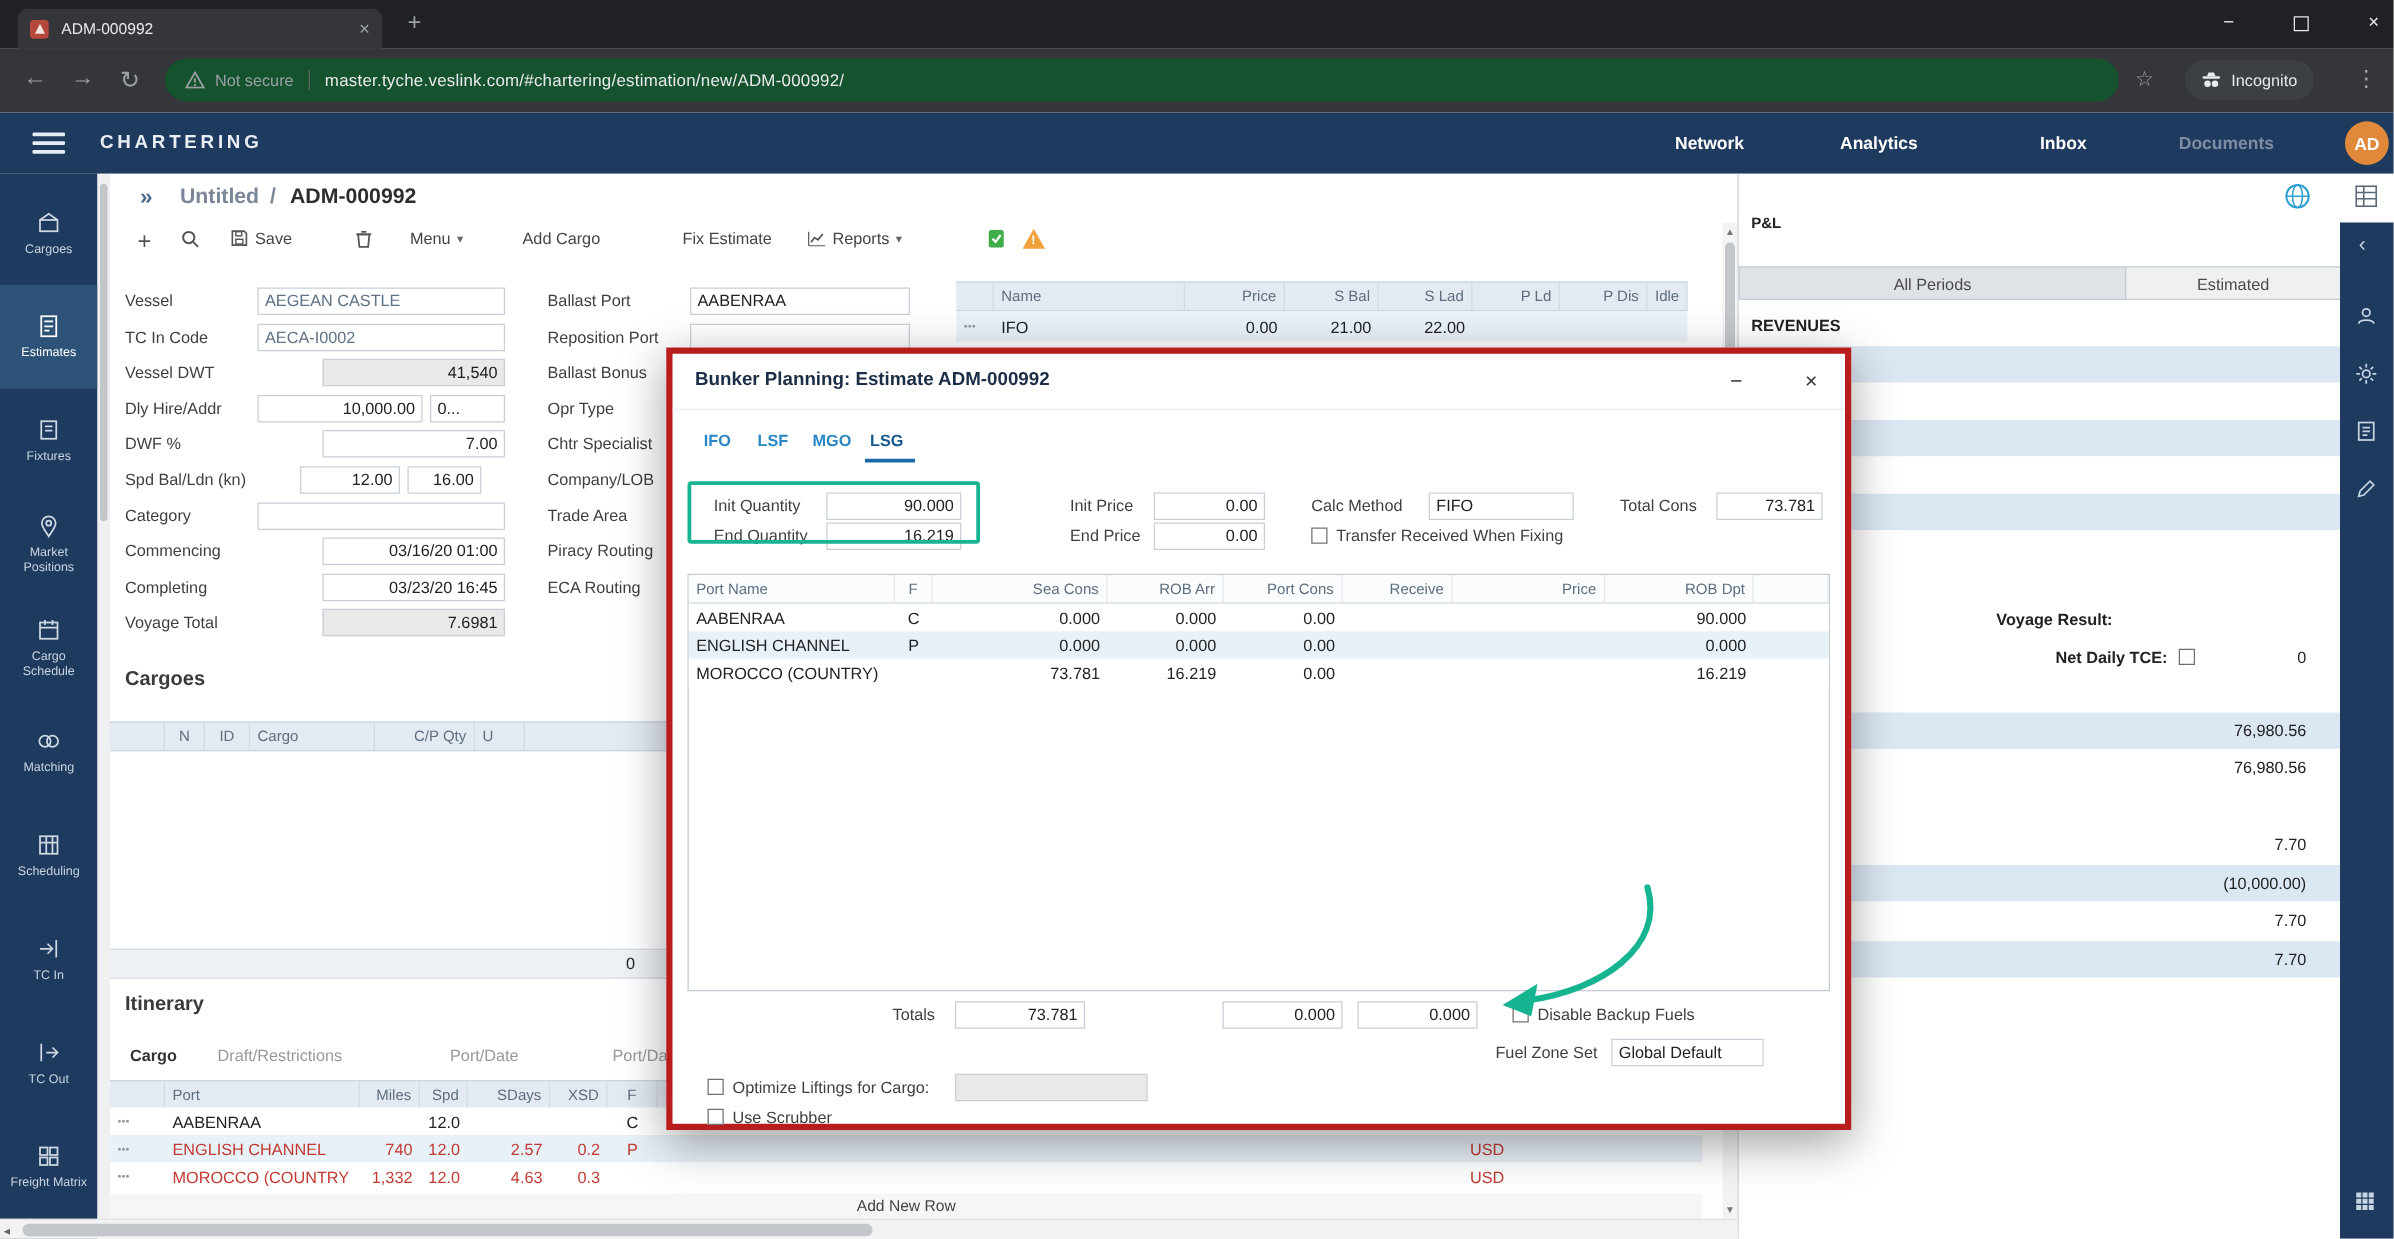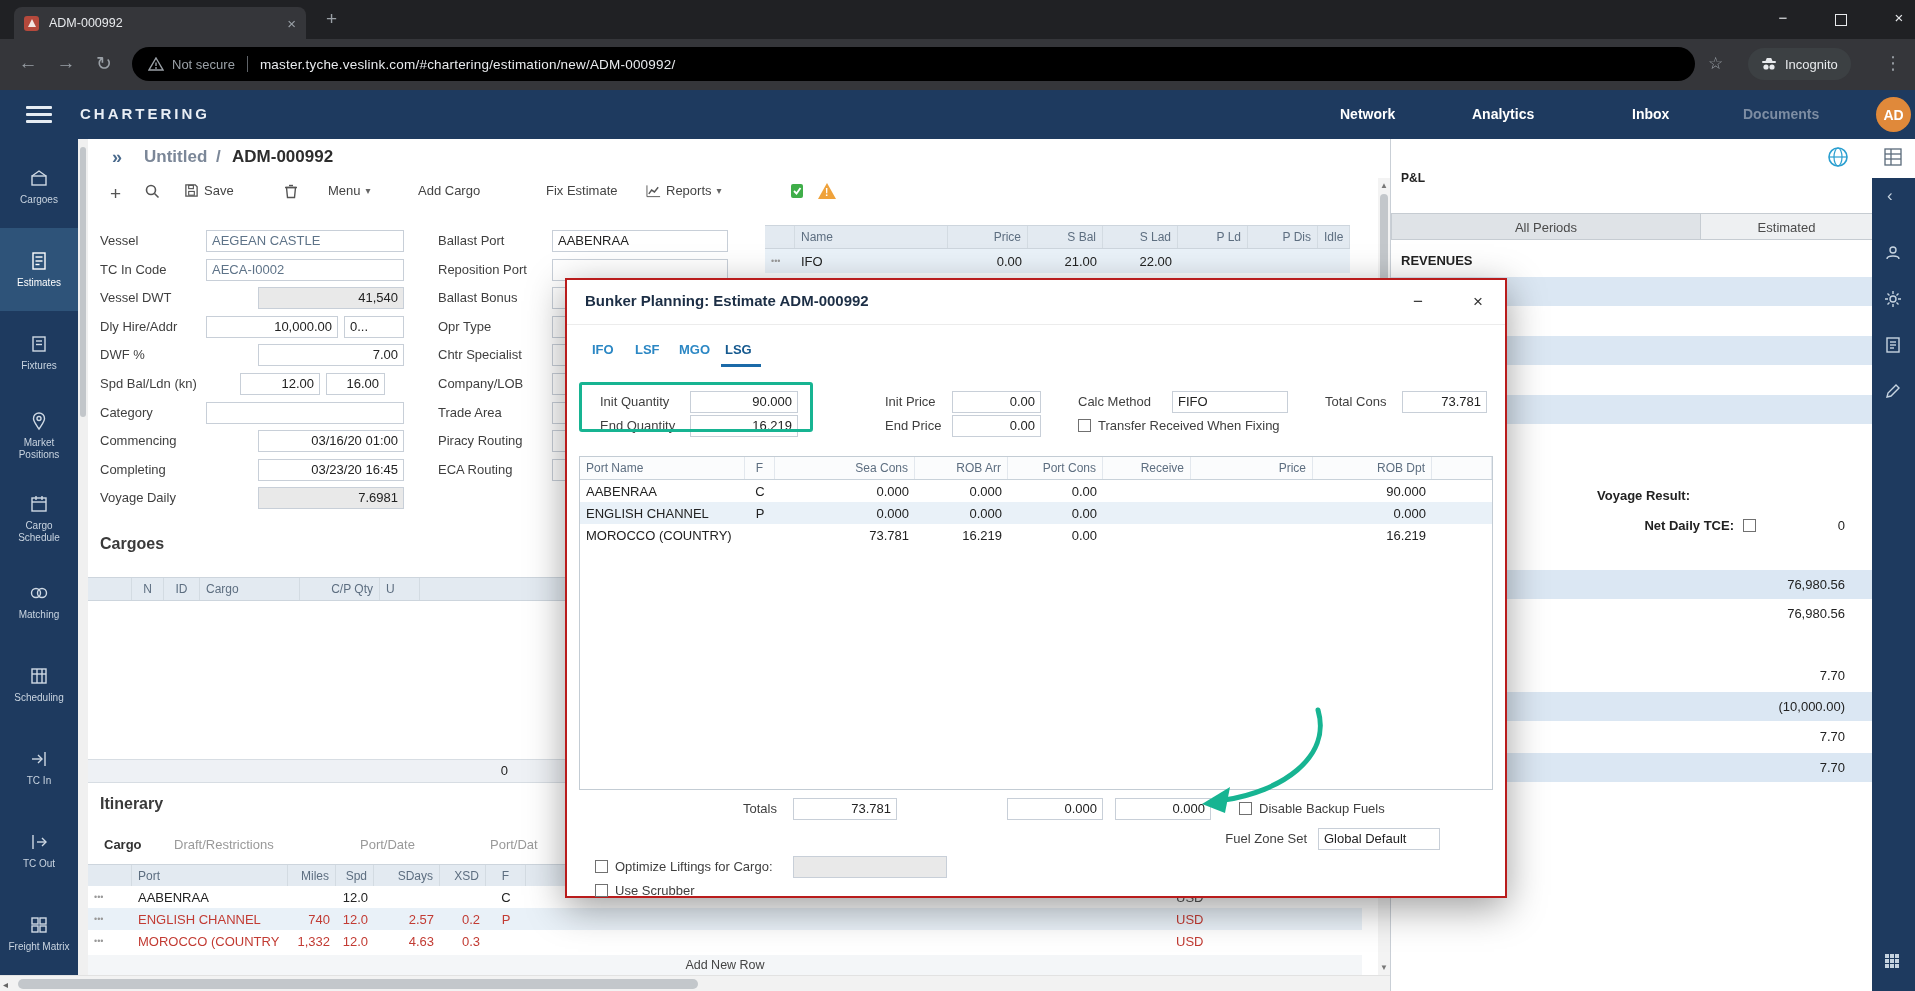--- a/index.html
+++ b/index.html
@@ -17,21 +17,21 @@
        border-right:4px solid transparent;border-bottom:8px solid #f3e6e2}
   .tabtitle{color:#e8eaed;font-size:12.5px;margin-left:10px;flex:1;white-space:nowrap;overflow:hidden}
   .tabclose{color:#9aa0a6;font-size:15px;margin-left:6px}
   .newtab{position:absolute;left:326px;top:8px;color:#9aa0a6;font-size:19px}
   .winctl{position:absolute;top:9px;width:46px;text-align:center;color:#e8eaed;font-size:15px}
   .maxbox{display:inline-block;width:10px;height:10px;border:1.4px solid #e8eaed}
 
   #btoolbar{position:absolute;left:0;top:39px;width:1915px;height:51px;background:#35363a}
   .navbtn{position:absolute;top:13px;color:#9aa0a6;font-size:19px;width:28px;text-align:center}
   #omnibox{position:absolute;left:132px;top:8px;width:1563px;height:34px;border-radius:17px;
-       background:#000000;display:flex;align-items:center;padding:0 16px;box-sizing:border-box}
+       background:#14532d;display:flex;align-items:center;padding:0 16px;box-sizing:border-box}
   .notsecure{color:#9aa0a6;font-size:13px;margin-left:8px}
   .omnidiv{width:1px;height:16px;background:#5f6368;margin:0 12px}
   .urltext{color:#e8eaed;font-size:13.5px;letter-spacing:.2px}
   #starbtn{position:absolute;left:1708px;top:14px;color:#9aa0a6;font-size:17px}
   #incog{position:absolute;left:1748px;top:9px;height:32px;border-radius:16px;background:#3c4043;
        display:flex;align-items:center;padding:0 13px;gap:8px}
   #incog span{color:#e8eaed;font-size:13px}
   #bmenu{position:absolute;left:1884px;top:13px;color:#9aa0a6;font-size:18px}
 
   
@@ -92,22 +92,22 @@
   .pcell{position:absolute;top:74px;height:27px;line-height:27px;text-align:center;font-size:13px;color:#4a4a4a;
        border:1px solid #c6ccd2;box-sizing:border-box}
   .cb{position:absolute;width:13px;height:13px;border:1px solid #707070;background:#fff;box-sizing:border-box}
 
   
   #striptop{position:absolute;left:1872px;top:139px;width:43px;height:39px;background:#fff}
   #strip{position:absolute;left:1872px;top:178px;width:43px;height:813px;background:#1e3a5f}
   .stripicon{position:absolute;left:12px;color:#c6d3e0}
 
   
-  #modal{position:absolute;left:565px;top:278px;width:938px;height:616px;background:#fff;
-       border:2px solid #b91c1c;box-shadow:0 10px 36px rgba(0,0,0,.38);z-index:50}
+  #modal{position:absolute;left:533px;top:278px;width:938px;height:616px;background:#fff;
+       border:5px solid #b91c1c;box-shadow:0 10px 36px rgba(0,0,0,.38);z-index:50}
   #mtitle{position:absolute;left:18px;top:12px;font-size:15px;font-weight:bold;color:#1c2e45}
   .mwin{position:absolute;top:10px;width:30px;height:24px;text-align:center;font-size:17px;color:#333;line-height:24px}
   #mtitlebar{position:absolute;left:0;top:0;width:100%;height:44px;border-bottom:1px solid #ececec}
   .mtab{position:absolute;top:62px;font-size:13px;font-weight:bold;color:#2b87c4}
   .mtab.active{color:#15598f}
   #mtabline{position:absolute;left:154px;top:84px;width:40px;height:3px;background:#1b6aa8}
   .mlbl{position:absolute;font-size:13px;color:#3f3f3f;line-height:22px;white-space:nowrap}
   #mgrid{position:absolute;left:12px;top:176px;width:914px;height:334px;border:1px solid #c3ccd4;box-sizing:border-box;background:#fff}
   #mgrid .ghead{background:#fbfcfd;color:#5d6e80;border-top:none;border-bottom:1px solid #c9d2da}
   #mgrid .ghead .gc{border-right:1px solid #e3e8ee}
@@ -349,21 +349,21 @@
   <div class="fld" style="left:170px;top:205px;width:146px">7.00</div>
   <span class="lbl" style="left:12px;top:234px">Spd Bal/Ldn (kn)</span>
   <div class="fld" style="left:152px;top:234px;width:80px">12.00</div>
   <div class="fld" style="left:238px;top:234px;width:59px">16.00</div>
   <span class="lbl" style="left:12px;top:263px">Category</span>
   <div class="fld l" style="left:118px;top:263px;width:198px"></div>
   <span class="lbl" style="left:12px;top:291px">Commencing</span>
   <div class="fld" style="left:170px;top:291px;width:146px">03/16/20 01:00</div>
   <span class="lbl" style="left:12px;top:320px">Completing</span>
   <div class="fld" style="left:170px;top:320px;width:146px">03/23/20 16:45</div>
-  <span class="lbl" style="left:12px;top:348px">Voyage Daily</span>
+  <span class="lbl" style="left:12px;top:348px">Voyage Total</span>
   <div class="fld ro" style="left:170px;top:348px;width:146px">7.6981</div>
 
   <span class="lbl" style="left:350px;top:91px">Ballast Port</span>
   <div class="fld l" style="left:464px;top:91px;width:176px">AABENRAA</div>
   <span class="lbl" style="left:350px;top:120px">Reposition Port</span>
   <div class="fld l" style="left:464px;top:120px;width:176px"></div>
   <span class="lbl" style="left:350px;top:148px">Ballast Bonus</span>
   <div class="fld l" style="left:464px;top:148px;width:176px"></div>
   <span class="lbl" style="left:350px;top:177px">Opr Type</span>
   <div class="fld l" style="left:464px;top:177px;width:176px"></div>

